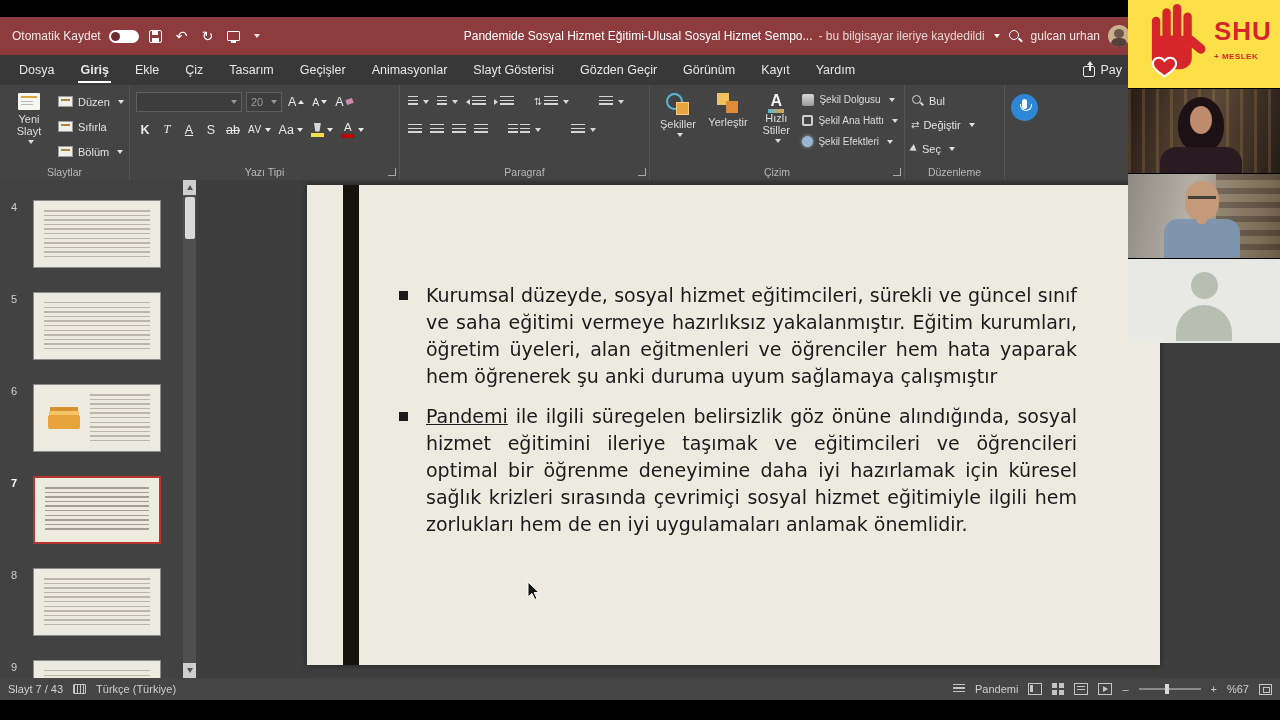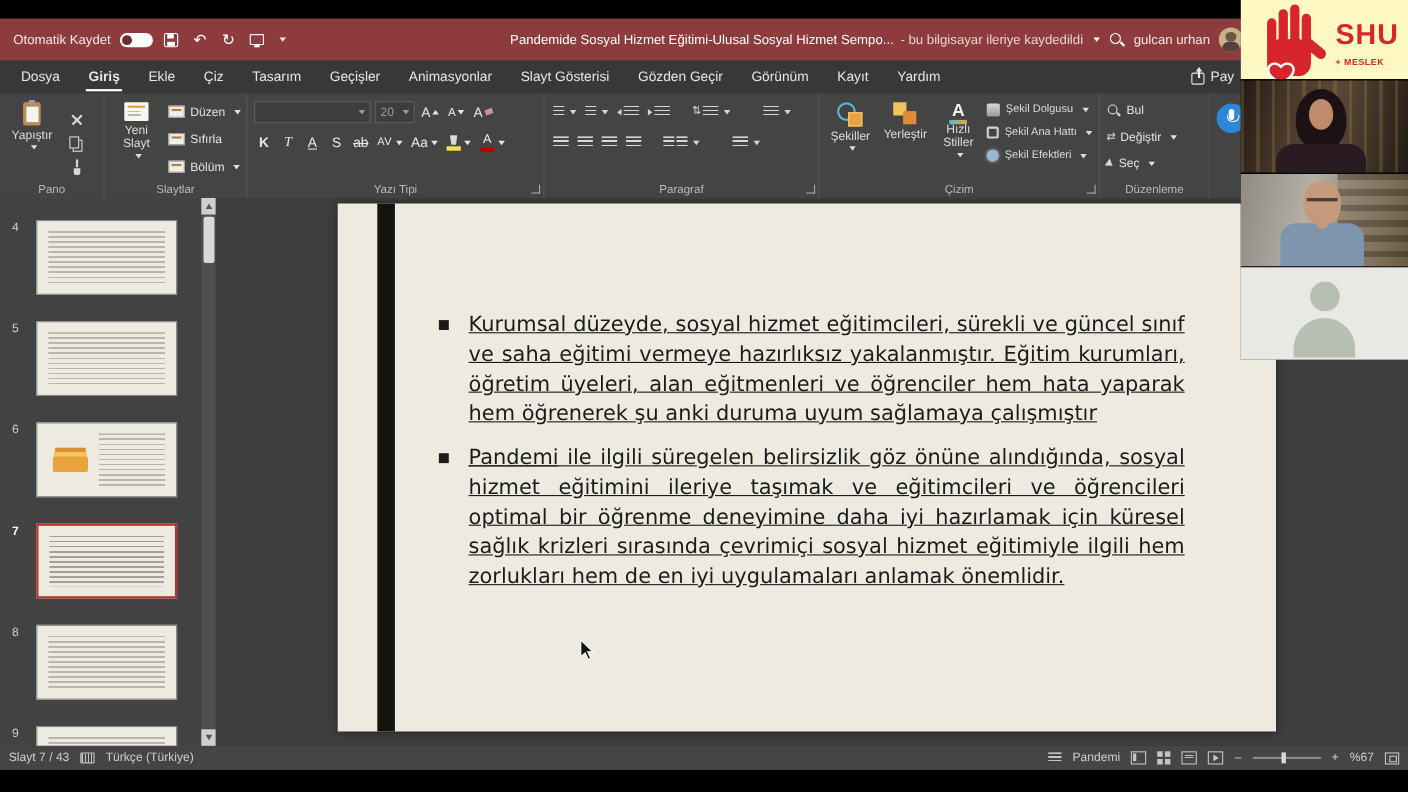--- a/index.html
+++ b/index.html
@@ -141,21 +141,21 @@
   .vs-up,.vs-down { position:absolute; left:0; width:13px; height:15px; background:#cfcfcf; display:flex; align-items:center; justify-content:center; }
   .vs-up { top:0; } .vs-down { bottom:0; }
   .vs-up::after { content:""; border-left:3.5px solid transparent; border-right:3.5px solid transparent; border-bottom:5px solid #555; }
   .vs-down::after { content:""; border-left:3.5px solid transparent; border-right:3.5px solid transparent; border-top:5px solid #555; }
   .vs-thumb { position:absolute; left:1.5px; top:17px; width:10px; height:42px; background:#d9d9d9; border-radius:2px; }
   .slidearea { flex:1 1 auto; position:relative; }
   .slide { position:absolute; left:111px; top:5px; width:853px; height:480px; background:var(--c-slide,#edeadf);
     box-shadow:0 0 7px rgba(0,0,0,.5); font-family:"DejaVu Sans",sans-serif; }
   .slide-stripe { position:absolute; left:36px; top:0; width:16px; height:100%; background:#15130e; }
   .bullets { position:absolute; left:90px; top:97px; width:680px; color:#1b1b1b; font-size:19px; line-height:27px; text-align:justify; }
-  .bullet { position:relative; padding-left:29px; margin-bottom:13px;text-decoration:underline; }
+  .bullet { position:relative; padding-left:29px; margin-bottom:13px; }
   .bullet::before { content:""; position:absolute; left:2px; top:9px; width:9px; height:9px; background:#1b1b1b; }
   .lead-underline { text-decoration:underline; }
 
   
   .statusbar { flex:0 0 22px; background:#454545; display:flex; align-items:center; color:#cfcfcf; font-size:11px; padding:0 8px; gap:10px; }
   .sb-right { margin-left:auto; display:flex; align-items:center; gap:10px; }
   .ico-proof { width:13px; height:10px; border:1.2px solid #c4c4c4; border-radius:1px;
     background:repeating-linear-gradient(to right,#c4c4c4 0 1px,transparent 1px 3px); }
   .ico-notes { width:12px; height:10px; background:repeating-linear-gradient(to bottom,#c4c4c4 0 1.3px,transparent 1.3px 3.4px); }
   .vico { width:14px; height:12px; border:1.3px solid #c4c4c4; position:relative; }
@@ -165,21 +165,21 @@
     background:repeating-linear-gradient(to bottom,#c4c4c4 0 1px,transparent 1px 2.5px); }
   .v-show::before { content:""; position:absolute; left:3.5px; top:2px; width:0; height:0;
     border-top:3.5px solid transparent; border-bottom:3.5px solid transparent; border-left:5.5px solid #c4c4c4; }
   .zslider { width:62px; height:2px; background:#8a8a8a; position:relative; }
   .zthumb { position:absolute; left:26px; top:-4px; width:4px; height:10px; background:#d8d8d8; }
   .ico-fit { width:13px; height:11px; border:1.3px solid #c4c4c4; position:relative; }
   .ico-fit::before { content:""; position:absolute; left:3px; top:2.5px; width:5px; height:4px; border:1.2px solid #c4c4c4; }
 
   
   .videopanel { position:absolute; right:0; top:0; width:152px; z-index:60; display:flex; flex-direction:column; background:#000; }
-  .logo { height:72px; background:#fef9c3; position:relative; overflow:hidden; }
+  .logo { height:88px; background:#fde047; position:relative; overflow:hidden; }
   .logo-text { position:absolute; left:86px; top:16px; font-size:26px; font-weight:bold; color:var(--c-red,#d6252b); letter-spacing:1px; }
   .logo-sub { position:absolute; left:86px; top:52px; font-size:8px; font-weight:bold; color:var(--c-red,#d6252b); letter-spacing:.5px; }
   .vid { height:85px; position:relative; overflow:hidden; border-top:1px solid #000; }
   .v1 { background:linear-gradient(100deg,#241b15 0%, #4a3a2c 30%, #5a4836 55%, #241c16 100%); }
   .v1::before { content:""; position:absolute; inset:0;
     background:repeating-linear-gradient(to right, rgba(190,150,90,.22) 0 3px, transparent 3px 14px); }
   .p-hair { position:absolute; left:50px; top:8px; width:46px; height:56px; background:#1c1216; border-radius:50% 50% 45% 45%; }
   .p-face { position:absolute; left:62px; top:17px; width:22px; height:28px; background:#c08b6d; border-radius:50%; }
   .p-body1 { position:absolute; left:32px; top:58px; width:82px; height:30px; background:#2a1b22; border-radius:16px 16px 0 0; }
   .v2 { background:linear-gradient(100deg,#8f8a82,#b5b0a6 40%,#7a6f5f 85%,#5c5142); }
@@ -239,41 +239,20 @@
           <div class="tab">Yardım</div>
         </div>
       <div class="sharebtn">
         <span class="ico-share"></span>
         <span>Pay</span>
       </div>
     </div>
 
     <div class="ribbon">
 
-      <div class="rgroup" style="width:95px">
-        <div class="gbody">
-          <div class="bigbtn">
-            <span class="ico-clip"></span>
-            <span>Yapıştır</span>
-              <span class="dd"></span>
-          </div>
-          <div class="minicol">
-            <span class="mini">
-                <span class="ico-cut"></span>
-              </span>
-            <span class="mini">
-                <span class="ico-copy"></span>
-              </span>
-            <span class="mini">
-                <span class="ico-brush"></span>
-              </span>
-          </div>
-        </div>
-        <div class="glabel">Pano</div>
-      </div>
 
       <div class="rgroup" style="width:130px">
         <div class="gbody">
           <div class="bigbtn">
             <span class="ico-newslide"></span>
             <span>Yeni Slayt</span>
               <span class="dd"></span>
           </div>
           <div class="minicol" style="gap:4px">
             <div class="rtext">

